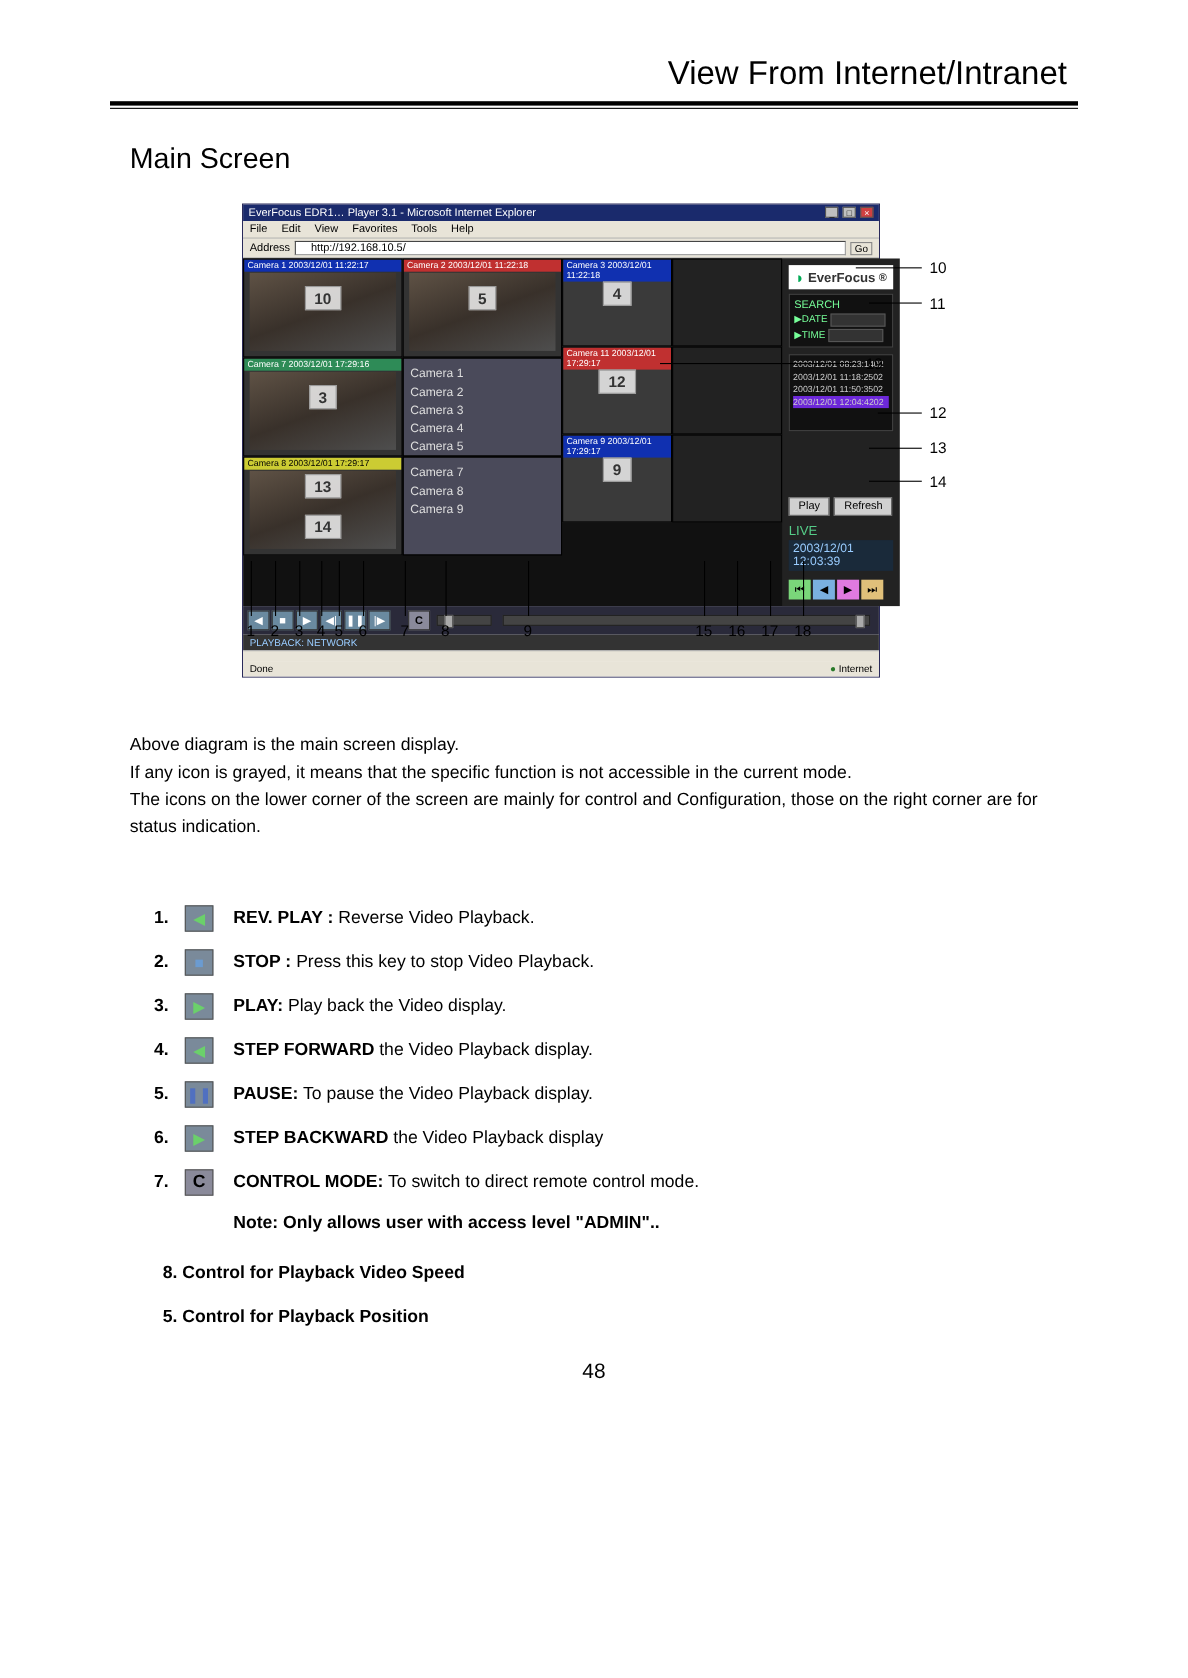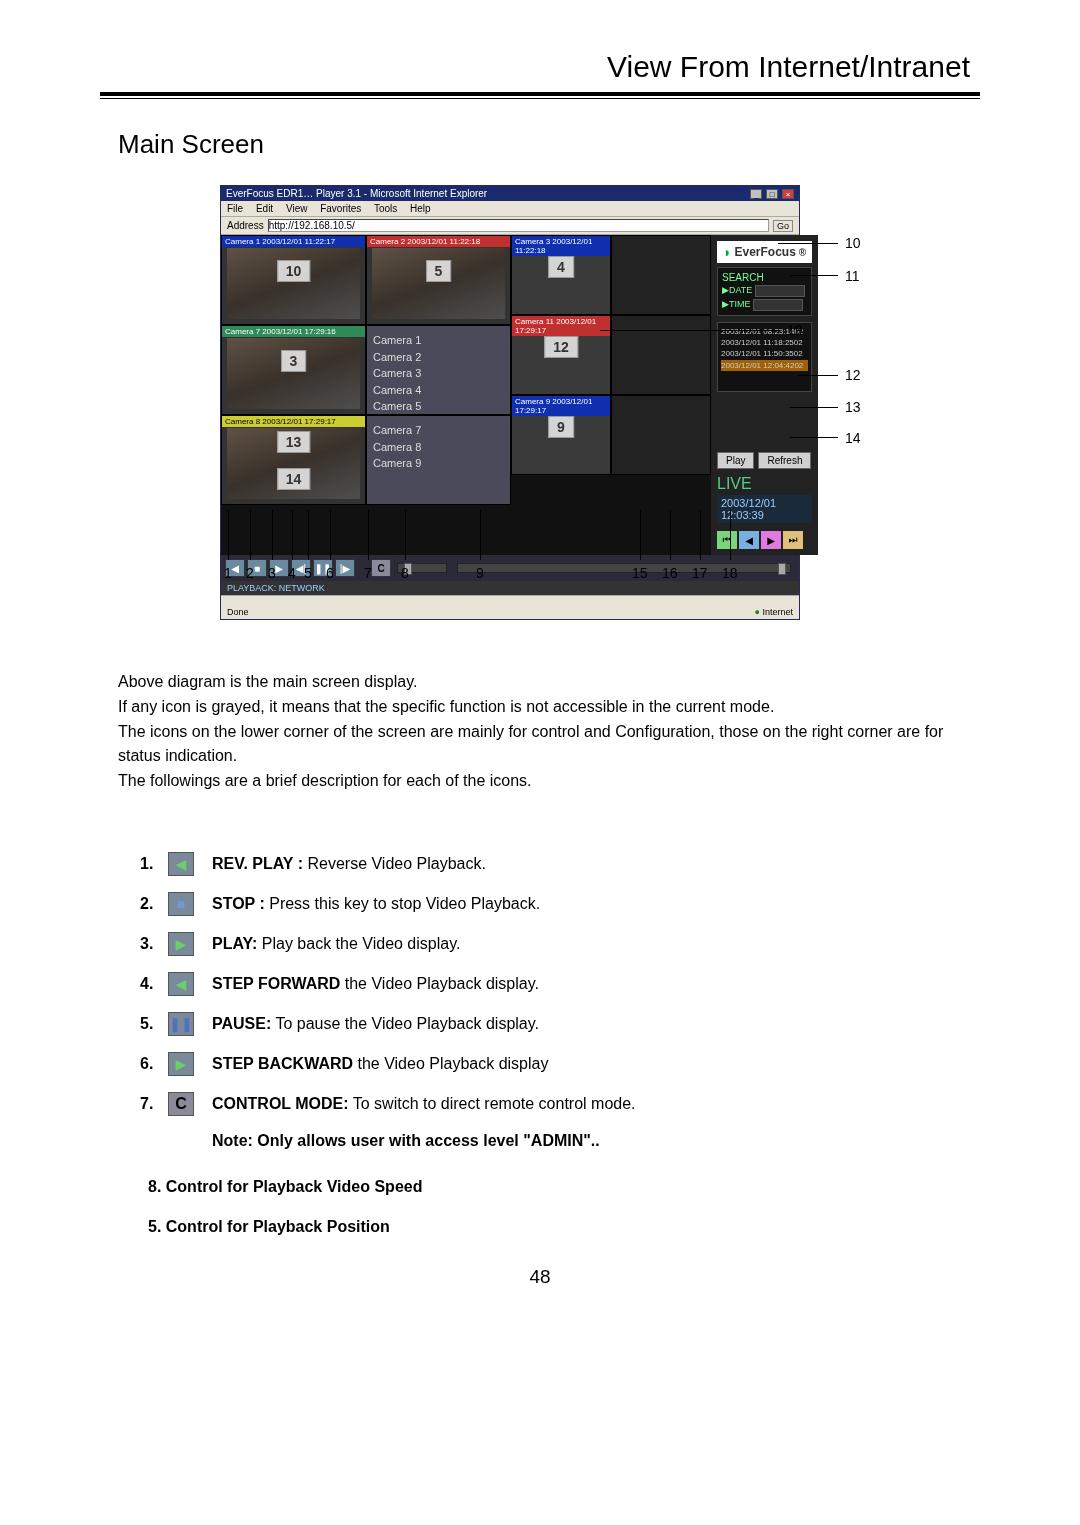--- a/index.html
+++ b/index.html
@@ -180,21 +180,21 @@
     height: 70px;
   }
   .loglist .row { display:flex; }
   .side-gap { height: 60px;}
   .side-buttons {
     display:flex; gap:4px; margin-bottom:6px;
   }
   .side-buttons button {
     font-size:10px; padding:2px 8px; background:#d0d0d0; border:1px solid #666;text-align:center;
   }
-  .live-label { color:#5c8; font-size:16px; margin-bottom:2px;}
+  .live-label { color:#5c8; font-size:12px; margin-bottom:2px;}
   .live-time { background:#1a2a3a; color:#9cf; font-size:11px; padding:2px 4px;}
   .side-ctrl {
     display:flex; gap:2px; margin-top:8px;
   }
   .side-ctrl span {
     width:20px; height:18px; display:inline-flex; align-items:center; justify-content:center;
     font-size:10px; color:#000;
   }
   .pc1{background:#7ad67a;} .pc2{background:#7ab0e0;} .pc3{background:#e07ae0;} .pc4{background:#e0c07a;}
   .bottom-ctrl {
@@ -291,21 +291,21 @@
         <div class="menubar">
           <span>File</span>
           <span>Edit</span>
           <span>View</span>
           <span>Favorites</span>
           <span>Tools</span>
           <span>Help</span>
         </div>
         <div class="addrbar">
           <span>Address</span>
-          <span style="background:#fff;border:1px inset #999;padding:0 0;flex:1;">http://192.168.10.5/</span>
+          <span style="background:#fff;border:1px inset #999;padding:0 14px;flex:1;">http://192.168.10.5/</span>
           <span class="addr-go">Go</span>
         </div>
 
         <div class="viewer">
           <div>
             <div class="cams">
               <div class="cam">
                 <div class="blob"></div>
                 <div class="bar">Camera 1  2003/12/01 11:22:17</div>
                 <div class="num">10</div>
@@ -392,21 +392,21 @@
                   <span>02</span>
                 </div>
               <div class="row">
                   <span>2003/12/01 11:18:25</span>
                   <span>02</span>
                 </div>
               <div class="row">
                   <span>2003/12/01 11:50:35</span>
                   <span>02</span>
                 </div>
-              <div class="row" style="background:#a16207;">
+              <div class="row" style="background:#6d28d9;">
                   <span>2003/12/01 12:04:42</span>
                   <span>02</span>
                 </div>
             </div>
             <div class="side-gap"></div>
             <div class="side-buttons">
               <button>Play</button>
               <button>Refresh</button>
             </div>
             <div class="live-label">LIVE</div>
@@ -489,21 +489,20 @@
         </div>
       </div>
 
     </div>
   </div>
 
   <div class="body-text">
     <p>Above diagram is the main screen display.</p>
     <p>If any icon is grayed, it means that the specific function is not accessible in the current mode.</p>
     <p>The icons on the lower corner of the screen are mainly for control and Configuration, those on the right corner are for status indication.</p>
-    <p>The followings are a brief description for each of the icons.</p>
   </div>
 
   <div class="icon-list">
     <div class="row">
       <span class="numlab">1.</span>
       <span class="ico rev">◀</span>
       <span class="txt"><b>REV. PLAY :</b><span>  Reverse Video Playback.</span></span>
     </div>
     <div class="row">
       <span class="numlab">2.</span>

